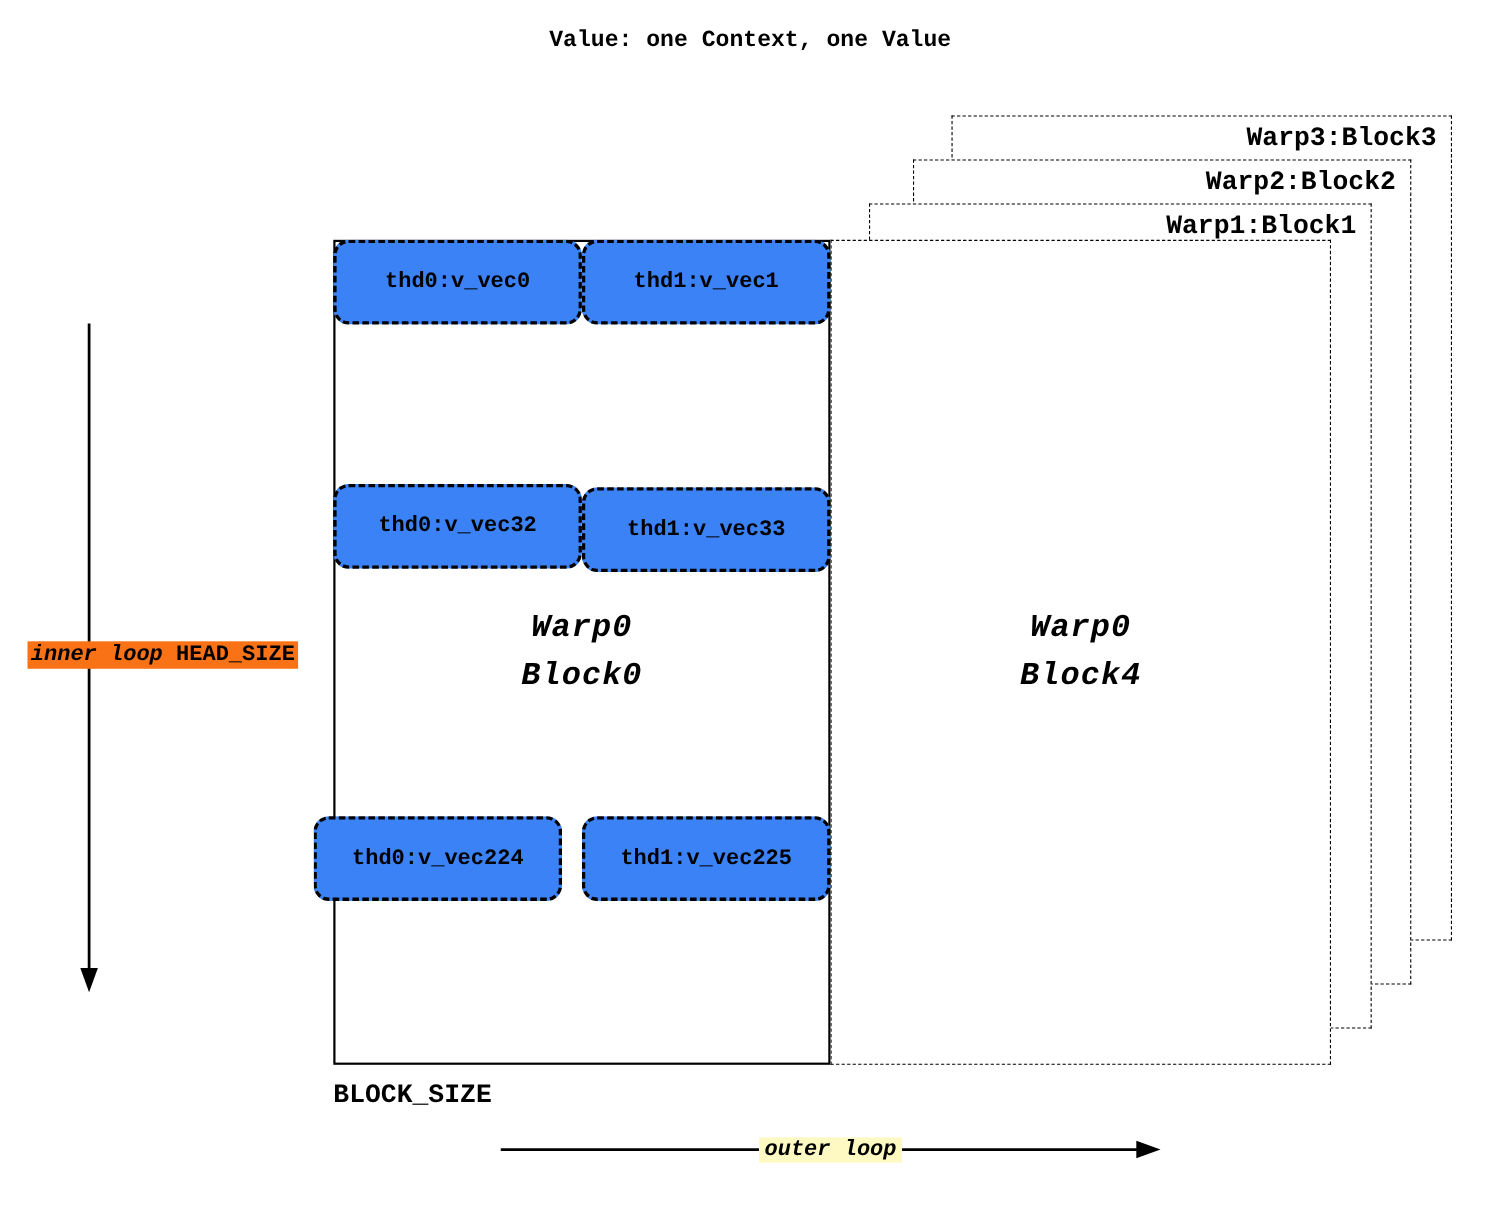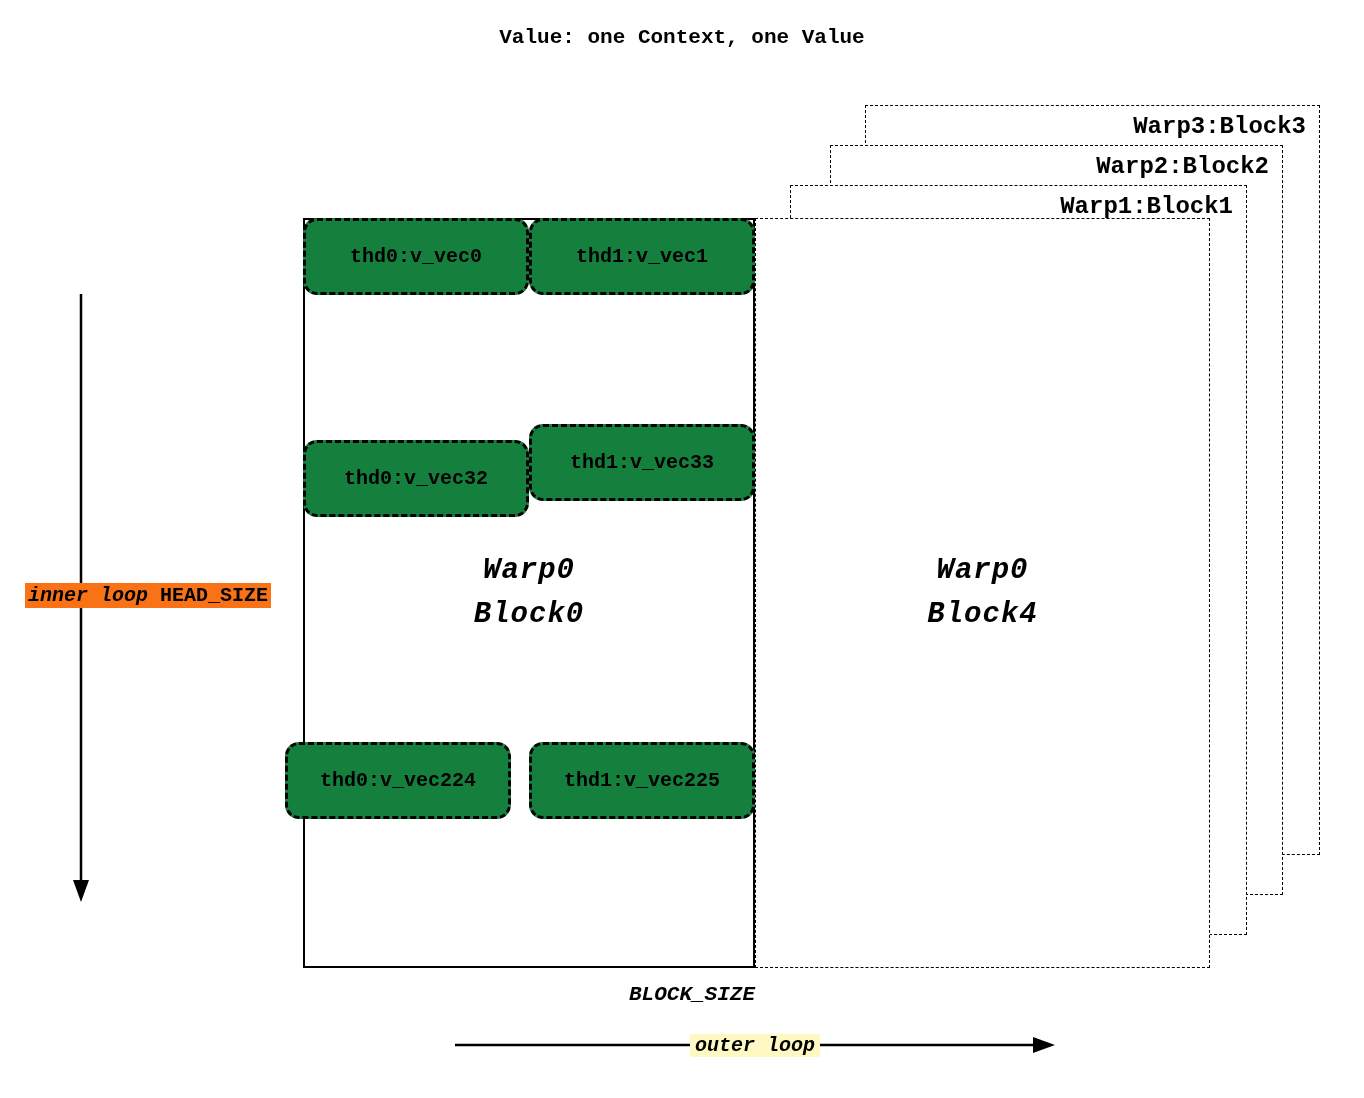--- a/index.html
+++ b/index.html
@@ -38,21 +38,21 @@
   .big-label {
     font-size: 29px; font-weight: bold; font-style: italic;
     letter-spacing: 1px; line-height: 1.1;
   }
   #block4 { left: 755px; top: 218px; width: 455px; height: 750px; border: 1.6px dashed #000; z-index: 4; }
   #block0 { left: 303px; top: 218px; width: 452px; height: 750px; border: 2.5px solid #000; z-index: 5; }
 
   .vec-cell {
     position: absolute; height: 77px; width: 226px;
     border: 3.5px dashed #000; border-radius: 14px;
-    background: #15803d;
+    background: #3b82f6;
     display: flex; align-items: center; justify-content: center;
     font-size: 20px; font-weight: bold; white-space: nowrap;
     z-index: 6;
   }
 
   .axis-label { font-size: 20px; font-weight: bold; white-space: nowrap; }
   .italic { font-style: italic; }
   .arrow-svg { z-index: 7; }
 </style>
 </head>
@@ -77,35 +77,35 @@
 
 <div class="abs big-block" id="block0">
   <div class="big-label">Warp0</div>
   <div class="big-label">Block0</div>
 </div>
 
 <div class="vec-cell" style="left:303px; top:218px;">thd0:v_vec0</div>
 <div class="vec-cell" style="left:529px; top:218px;text-align:right;">thd1:v_vec1</div>
 
 <div class="vec-cell" style="left:303px; top:440px;">thd0:v_vec32</div>
-<div class="vec-cell" style="left:529px; top:424px;">thd1:v_vec33</div>
+<div class="vec-cell" style="left:529px; top:443px;">thd1:v_vec33</div>
 
 <div class="vec-cell" style="left:285px; top:742px;">thd0:v_vec224</div>
 <div class="vec-cell" style="left:529px; top:742px;">thd1:v_vec225</div>
 
 <svg class="abs arrow-svg" style="left:70px; top:292px;" width="22" height="612">
   <line x1="11" y1="2" x2="11" y2="590" stroke="#000" stroke-width="2.5"></line>
   <polygon points="11,610 3,588 19,588" fill="#000"></polygon>
 </svg>
 
 <div class="abs axis-label" style="left:25px; top:583px; z-index:8; background:#f97316; padding:1px 3px;">
   <span class="italic">inner loop</span>
   <span>HEAD_SIZE</span>
 </div>
 
-<div class="abs axis-label" style="left:303px; top:983px; width:452px; text-align:right; font-size:21px; z-index:7;font-style:italic;">BLOCK_SIZE</div>
+<div class="abs axis-label" style="left:303px; top:983px; width:452px; text-align:left; font-size:24px; z-index:7;">BLOCK_SIZE</div>
 
 <svg class="abs arrow-svg" style="left:455px; top:1034px;" width="602" height="22">
   <line x1="0" y1="11" x2="580" y2="11" stroke="#000" stroke-width="2.5"></line>
   <polygon points="600,11 578,3 578,19" fill="#000"></polygon>
 </svg>
 
 <div class="abs axis-label italic" style="left:755px; top:1034px; transform:translateX(-50%); background:#fef9c3; padding:0 5px; z-index:8;">outer loop</div>
 
 </body></html>

